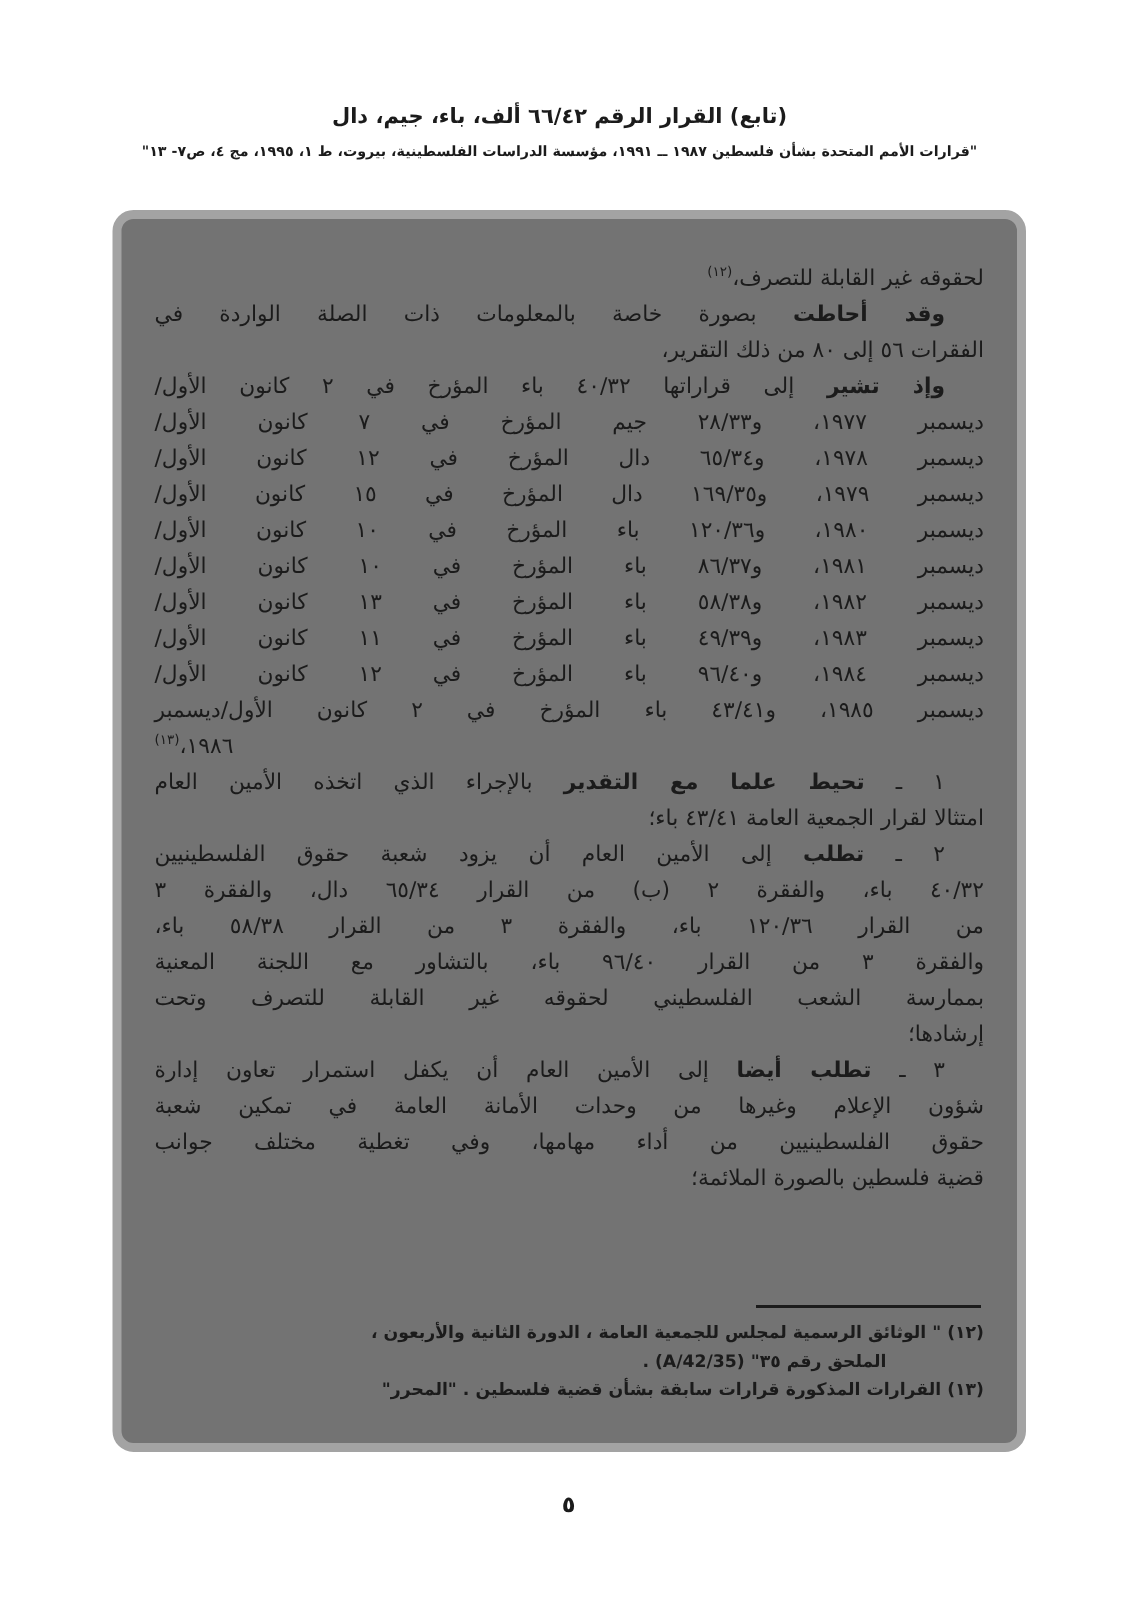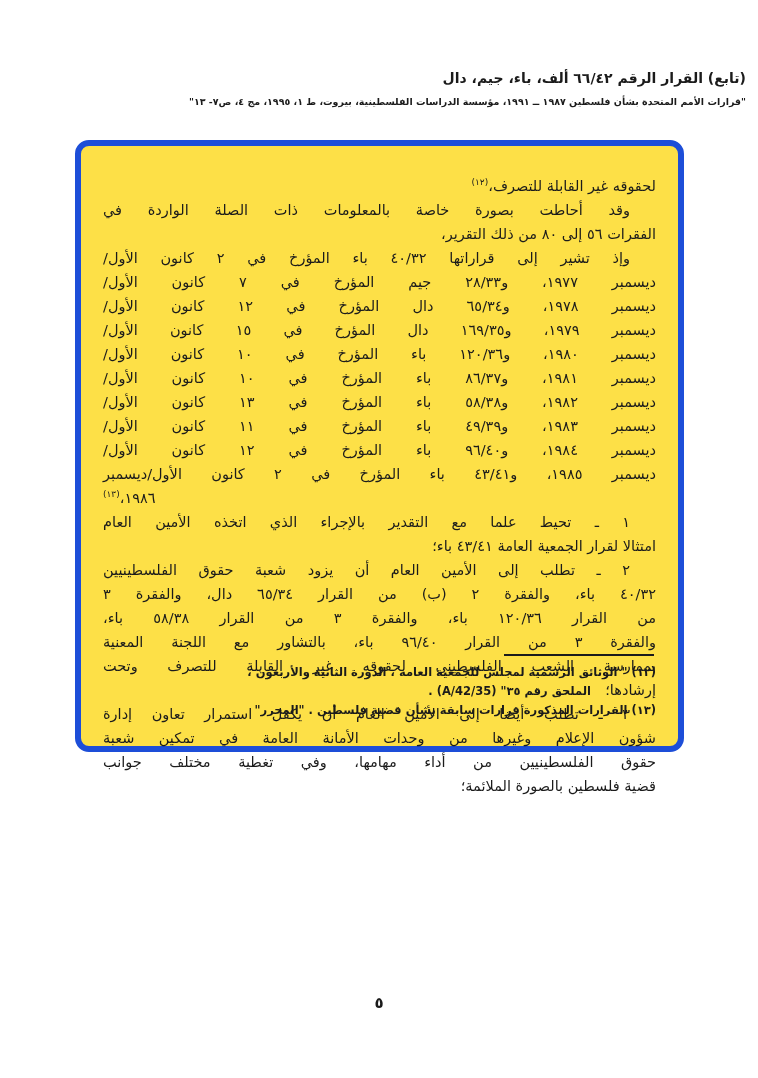--- a/index.html
+++ b/index.html
@@ -1,28 +1,28 @@
 <!DOCTYPE html>
 <html lang="ar" dir="rtl"><head>
 <meta charset="utf-8">
 <style>
   html,body{margin:0;padding:0;background:#ffffff;}
   body{width:758px;height:1078px;font-family:"DejaVu Sans",sans-serif;color:#1b1b1b;}
   .page{position:relative;width:758px;height:1078px;direction:rtl;overflow:hidden;background:#ffffff;}
 
-  .header{position:absolute;top:70px;left:0;right:12px;text-align:right;}
+  .header{position:absolute;top:70px;left:0;right:12px;text-align:center;}
   .h-title{font-size:14px;font-weight:bold;letter-spacing:0;margin-bottom:10px;}
   .h-source{font-size:9.5px;font-weight:bold;}
 
-  .greenbox{position:absolute;top:140px;left:75px;width:609px;height:612px;
-    box-sizing:border-box;border:6px solid #1d4ed8;border-radius:14px;
-    padding:28px 22px 0 22px;background:#fde047;}
+  .greenbox{position:absolute;top:140px;left:75px;width:609px;height:828px;
+    box-sizing:border-box;border:6px solid #a3a3a3;border-radius:14px;
+    padding:28px 22px 0 22px;background:#737373;}
 
   .line{font-size:14.5px;line-height:24px;direction:rtl;}
-  .line .b{font-weight:normal;}
+  .line .b{font-weight:bold;}
   .line .sup{font-size:9px;vertical-align:super;line-height:0;}
   .line .ltr{direction:ltr;unicode-bidi:isolate;text-align:right;}
   .justify{text-align:justify;text-align-last:justify;}
   .right{text-align:right;}
   .indent{padding-right:26px;}
   .offset-year{text-align:left;padding-right:175px;}
 
   .fn-area{position:absolute;bottom:26px;right:22px;left:22px;}
   .fn-divider{width:150px;height:2px;background:#1b1b1b;margin:0 0 7px auto;margin-right:2px;}
   .fn .line{font-size:11.5px;line-height:19px;font-weight:bold;text-align:right;}

